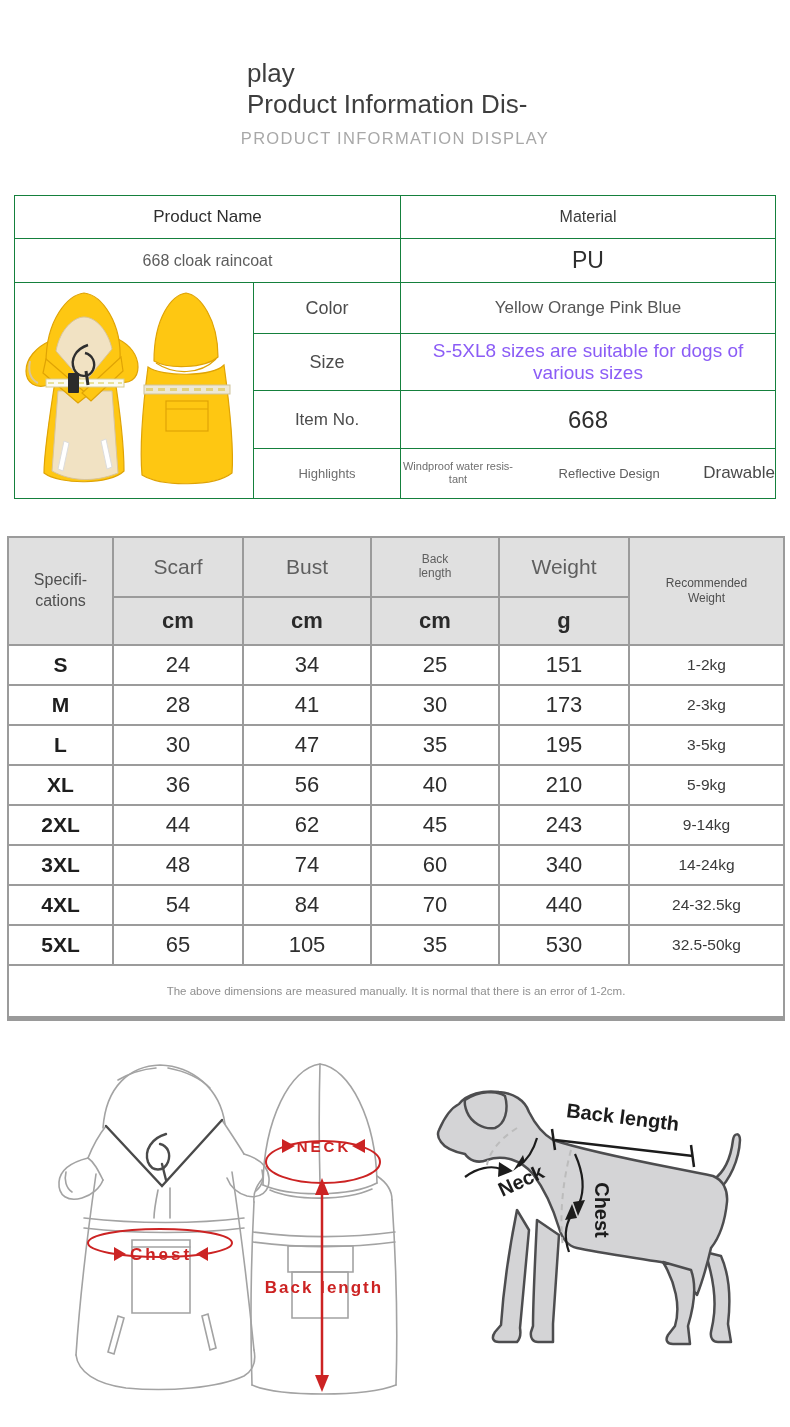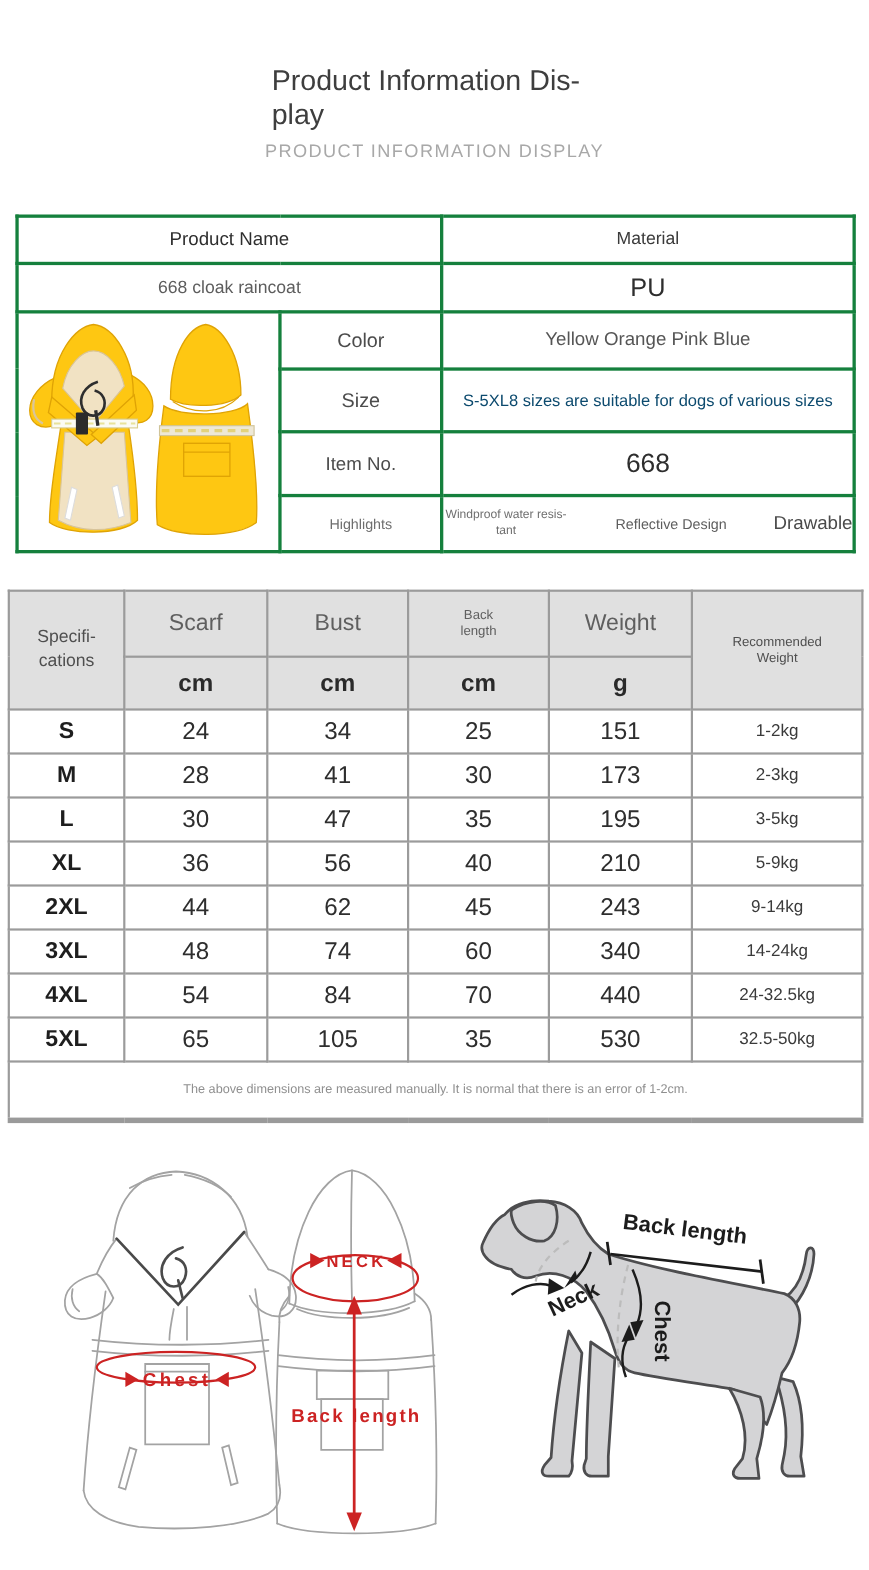--- a/index.html
+++ b/index.html
@@ -11,34 +11,34 @@
   }
   
   .hdr { position:absolute; top:58px; left:0; right:0; }
   .hdr-title { width:296px; margin:0 auto; text-align:left;
     font-size:26px; line-height:31px; color:#3e3e3e; }
   .hdr-sub { position:absolute; top:129px; left:0; right:0; text-align:center;
     font-size:16.5px; letter-spacing:1.3px; color:#a8a8a8; }
   
   table.info { position:absolute; left:14px; top:195px; width:761px;
     border-collapse:collapse; table-layout:fixed; }
-  table.info td { border:3px solid #15803d; vertical-align:middle;
+  table.info td { border:1px solid #15803d; vertical-align:middle;
     text-align:center; padding:0; background:#fff; }
   .r-ph  { height:43px; } .r-pv { height:44px; } .r-c { height:51px; }
   .r-s   { height:57px; } .r-i  { height:57px; } .r-h { height:50px; }
   .t-phead { font-size:17px; color:#2e2e2e; }
   .t-mhead { font-size:16px; color:#3a3a3a; }
   .t-pname { font-size:16px; color:#5d5d5d; }
   .t-mat   { font-size:23px; color:#2e2e2e; }
   td.attr  { text-align:left; padding-left:38px; }
   .t-color-l, .t-size-l { font-size:18px; color:#4c4c4c; }
   .t-item-l { font-size:17px; color:#4c4c4c; }
   .t-hl-l   { font-size:13px; color:#6e6e6e; }
   .t-color-v { font-size:17px; color:#555; }
-  .t-size-v  { font-size:15px; color:#0c4a6e;margin-left:44px; }
+  .t-size-v  { font-size:19px; color:#8b5cf6;margin-left:44px; }
   .t-item-v  { font-size:24px; color:#2e2e2e; }
   td.hl-cell { padding:0 46px 0 46px; }
   .hl-flex { display:flex; align-items:center; justify-content:space-between; }
   .hl-1 { width:114px; font-size:11px; color:#6f6f6f; text-align:center; line-height:1.25; }
   .hl-2 { font-size:13px; color:#5e5e5e; }
   .hl-3 { font-size:17px; color:#4a4a4a; }
   td.photo-cell { position:relative; }
   
   table.size { position:absolute; left:7px; top:536px; width:776px;
     border-collapse:collapse; table-layout:fixed;
@@ -64,22 +64,22 @@
   .dog-diagram  { position:absolute; left:425px; top:1080px; }
   svg text { font-family:"Liberation Sans", sans-serif; }
   .redtxt { fill:#cc2323; font-weight:bold; }
   .meas { fill:#1c1c1c; font-weight:600; }
 </style>
 </head>
 <body>
 
 <div class="hdr">
   <div class="hdr-title">
+    <span style="display:block">play</span>
     <span style="display:block">Product Information Dis-</span>
-    <span style="display:block">play</span>
   </div>
 </div>
 <div class="hdr-sub">PRODUCT INFORMATION DISPLAY</div>
 
 <table class="info">
   <colgroup>
       <col style="width:239px">
       <col style="width:147px">
       <col style="width:375px">
     </colgroup>

